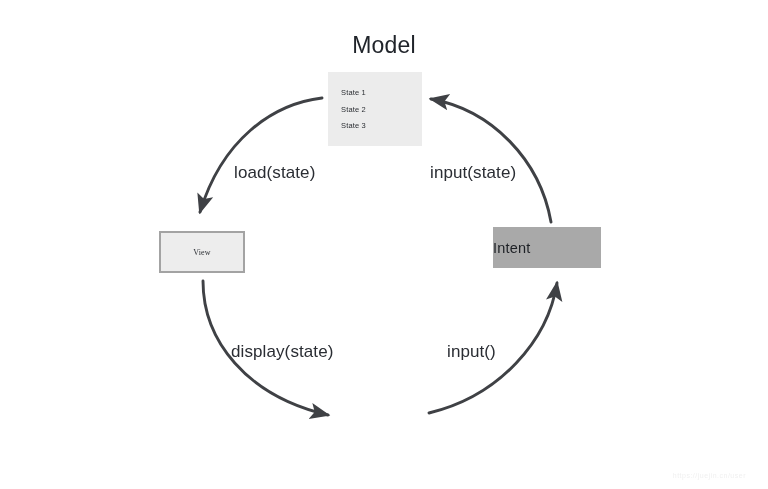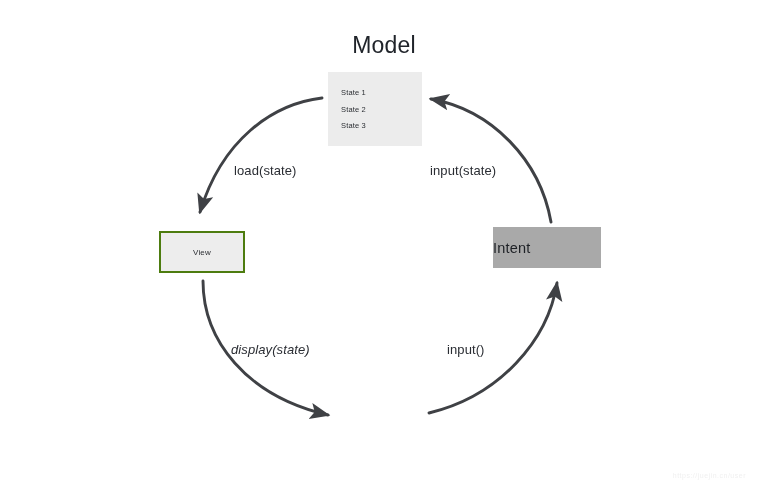--- a/index.html
+++ b/index.html
@@ -64,24 +64,25 @@
     white-space: nowrap;
   }
 
   
   .node-view {
     left: 159px;
     top: 231px;
     width: 86px;
     height: 42px;
     background: #ededed;
-    border: 2px solid #4d7c0f;
+    border: 2px solid #a3a3a3;
     display: flex;
     align-items: center;
     justify-content: center;
+    font-family: Liberation Serif, serif;
   }
   .node-view .node-label {
     font-size: 8px;
     color: #2c2f34;
     letter-spacing: 0.2px;
   }
 
   
   .node-intent {
     left: 493px;
@@ -114,28 +115,28 @@
   .node-user .node-label {
     font-size: 13.5px;
     font-weight: bold;
     color: #ffffff;
     letter-spacing: 0.3px;
   }
 
   
   .edge-label {
     position: absolute;
-    font-size: 13px;
+    font-size: 17px;
     color: #2a2d33;
     letter-spacing: 0.1px;
     white-space: nowrap;
   }
   .edge-label-load    { left: 234px; top: 163px; }
   .edge-label-input   { left: 430px; top: 163px; }
-  .edge-label-display { left: 231px; top: 342px; font-style: italic; }
+  .edge-label-display { left: 231px; top: 342px; }
   .edge-label-action  { left: 447px; top: 342px; }
 
   
   .watermark {
     position: absolute;
     right: 18px;
     bottom: 26px;
     font-size: 15.5px;
     color: #cfcfcf;
     letter-spacing: 0.8px;

